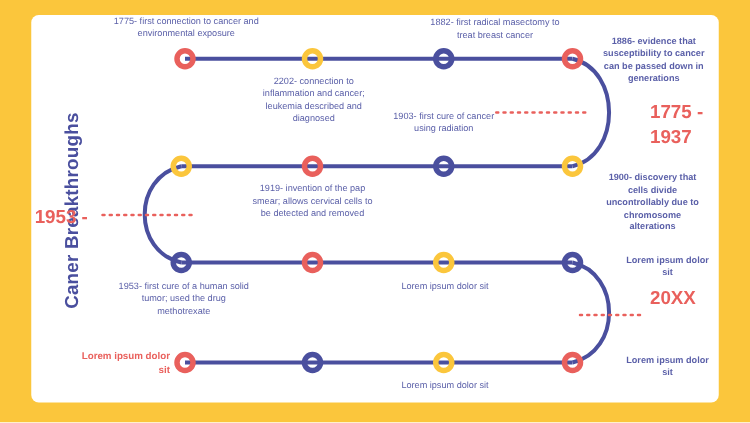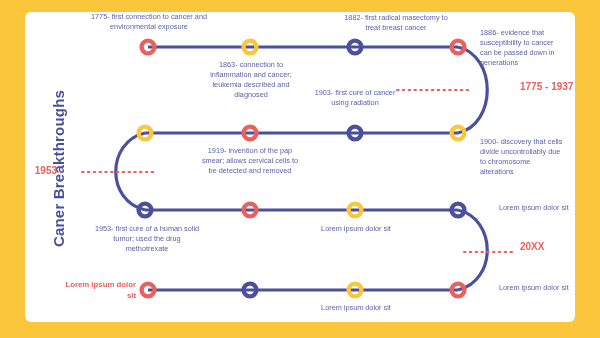--- a/index.html
+++ b/index.html
@@ -39,25 +39,25 @@
     letter-spacing: 0.2px;
     white-space: nowrap;
   }
   .cap {
     position: absolute;
     color: #5A5FA8;
     font-size: 7.3px;
     line-height: 1.35;
   }
   .cap.center { text-align: center; }
-  .cap.left   { text-align: left; }
+  .cap.left   { text-align: center; font-weight: bold; }
   .era {
     position: absolute;
     color: #E9605C;
-    font-size: 10px;
+    font-size: 15px;
     font-weight: bold;
     line-height: 1.35;
   }
   .era.right { text-align: center; }
   .era.left  { text-align: left; }
   .lorem-red {
     position: absolute;
     color: #E9605C;
     font-size: 7.8px;
     font-weight: bold;
@@ -110,21 +110,21 @@
     <circle cx="458" cy="210" r="6.4" fill="none" stroke="#4A4F9E" stroke-width="4.4"></circle>
 
     <circle cx="148" cy="290" r="6.4" fill="none" stroke="#E9605C" stroke-width="4.4"></circle>
     <circle cx="250" cy="290" r="6.4" fill="none" stroke="#4A4F9E" stroke-width="4.4"></circle>
     <circle cx="355" cy="290" r="6.4" fill="none" stroke="#FBC63C" stroke-width="4.4"></circle>
     <circle cx="458" cy="290" r="6.4" fill="none" stroke="#E9605C" stroke-width="4.4"></circle>
   </svg>
 
   <div class="cap center" style="left:88px; top:12px; width:122px;">1775- first connection to cancer and environmental exposure</div>
 
-  <div class="cap center" style="left:206px; top:60px; width:90px;">1863- connection to inflammation and cancer; leukemia described and diagnosed</div>
+  <div class="cap center" style="left:206px; top:60px; width:90px;">2202- connection to inflammation and cancer; leukemia described and diagnosed</div>
 
   <div class="cap center" style="left:302px; top:13px; width:108px;margin-left:40px;">1882- first radical masectomy to treat breast cancer</div>
 
   <div class="cap center" style="left:310px; top:88px; width:90px;">1903- first cure of cancer using radiation</div>
 
   <div class="cap left" style="left:480px; top:28px; width:86px;">1886- evidence that susceptibility to cancer can be passed down in generations</div>
 
   <div class="cap left" style="left:480px; top:137px; width:84px;">1900- discovery that cells divide uncontrollably due to chromosome alterations</div>
 
 
@@ -139,15 +139,15 @@
   <div class="lorem-red" style="left:62px; top:280px; width:74px;">Lorem ipsum dolor sit</div>
 
   <div class="cap center" style="left:318px; top:303px; width:76px;">Lorem ipsum dolor sit</div>
 
   <div class="cap left" style="left:499px; top:283px; width:70px;">Lorem ipsum dolor sit</div>
 
   <div class="era left" style="left:520px; top:80px; width:58px;">1775 - 1937</div>
 
   <div class="era right" style="left:22px; top:164px; width:54px;">1953 -</div>
 
-  <div class="era left" style="left:520px; top:240px; width:58px;">20XX</div>
+  <div class="era left" style="left:520px; top:229px; width:58px;">20XX</div>
 
 </div>
 
 </body></html>

